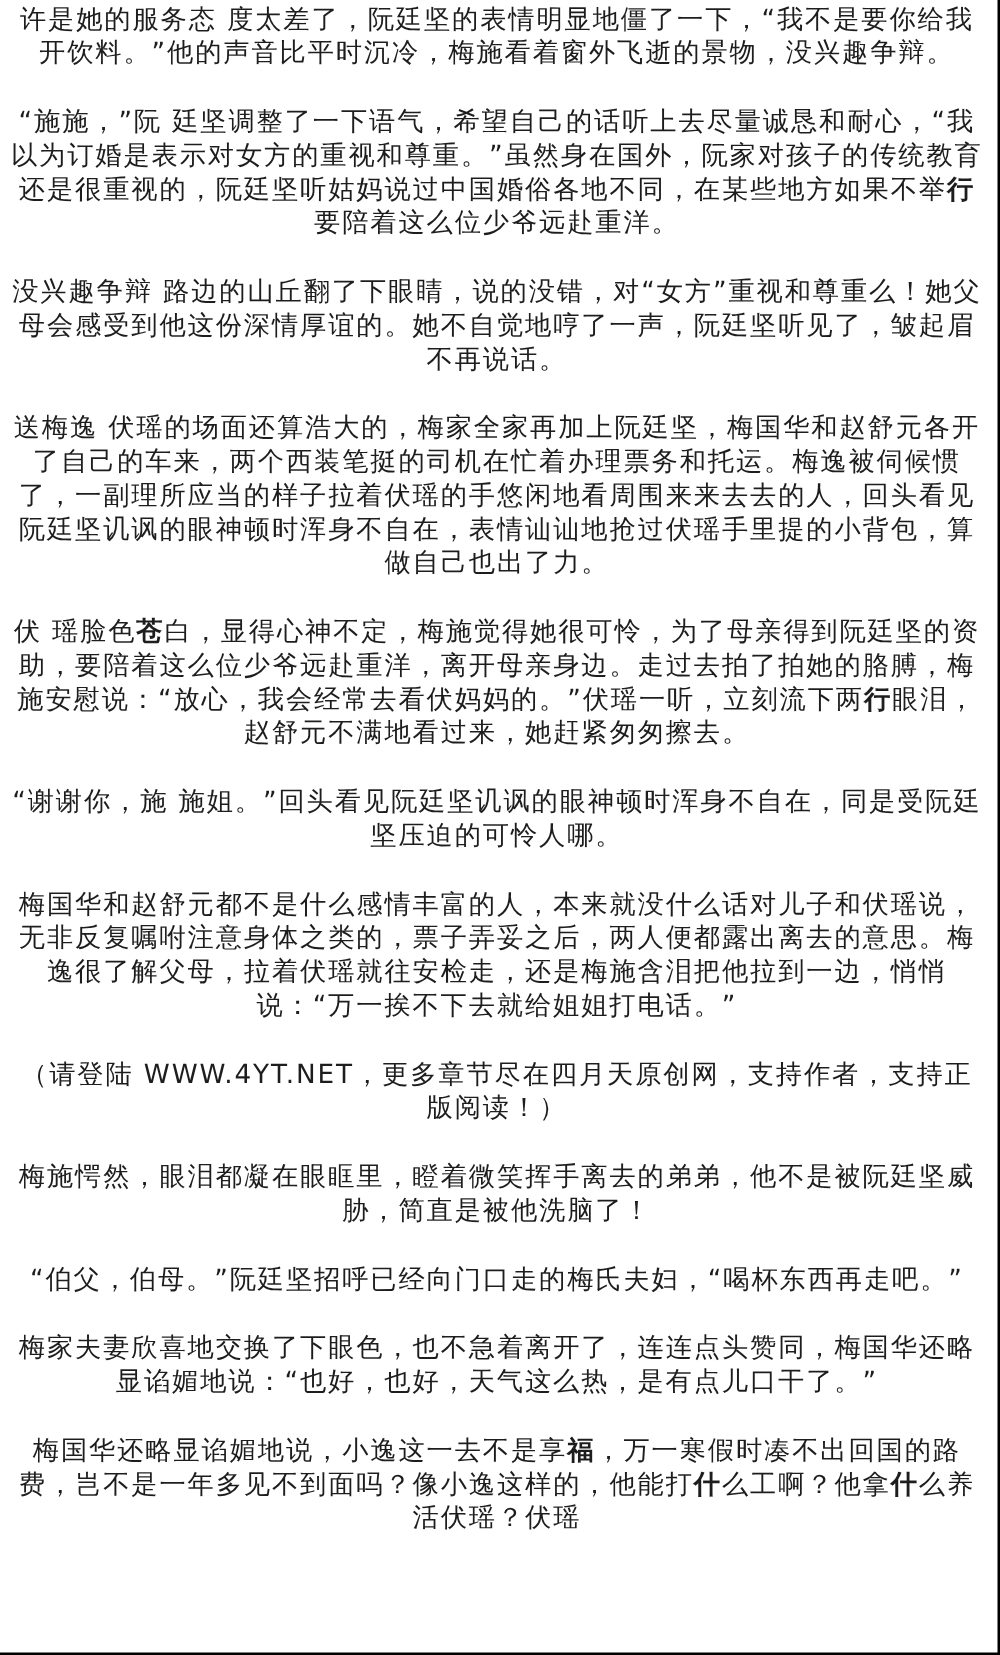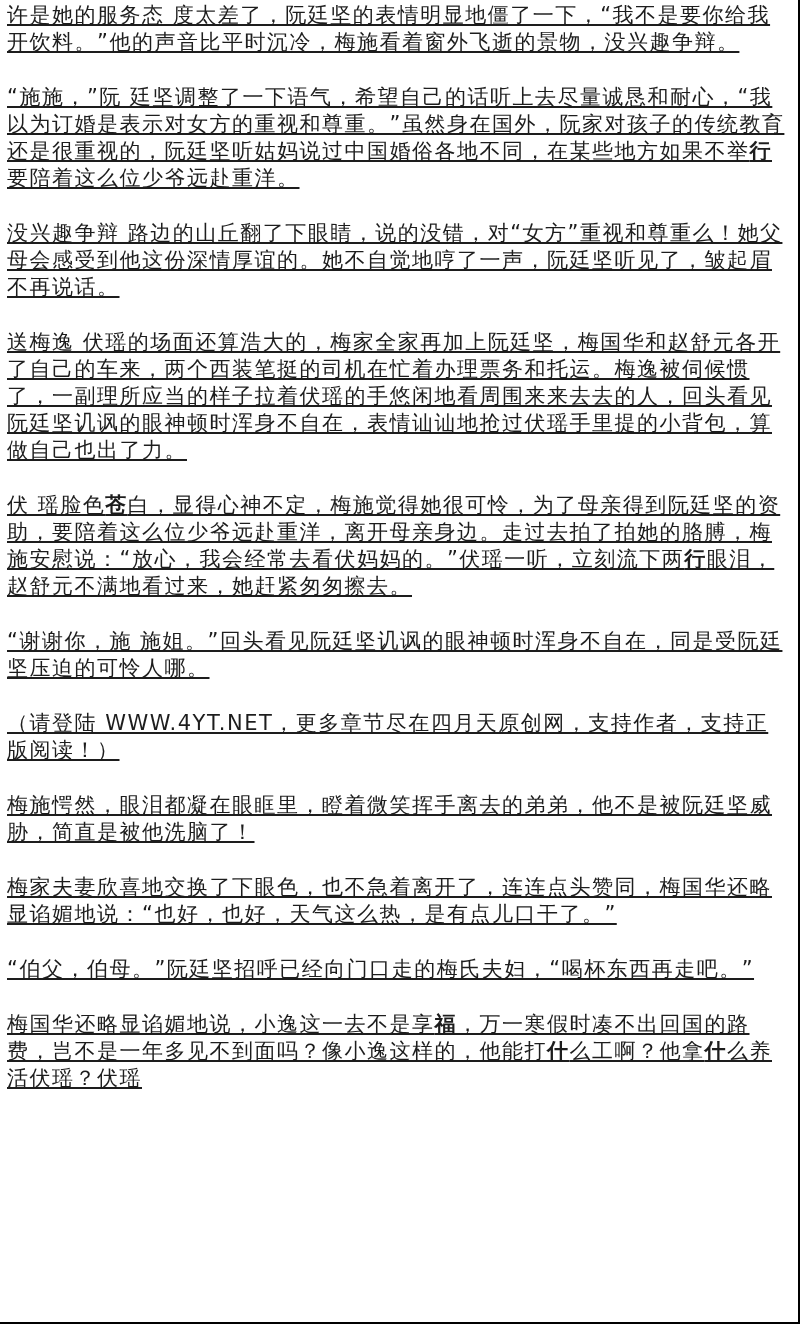--- a/index.html
+++ b/index.html
@@ -17,22 +17,21 @@
     border-bottom: 2px solid #000000;
     overflow: hidden;
     padding: 2px 10px 0 7px;
   }
   .novel-text {
     font-family: "DejaVu Sans", sans-serif;
     color: #1d1d1d;
     font-size: 21px;
     line-height: 27px;
     letter-spacing: 1.5px;
-    text-align: left;
-    text-decoration: underline;
+    text-align: center;
   }
   .novel-text p.para {
     margin: 0 0 28px 0;
     word-break: break-all;
   }
   
   .fallback {
     font-weight: 700;
   }
 </style>
@@ -40,19 +39,20 @@
 <body>
 
 <div class="page">
   <div class="novel-text">
       <p class="para"><span>许是她的服务态 度太差了，阮廷坚的表情明显地僵了一下，“我不是要你给我开饮料。”他的声音比平时沉冷，梅施看着窗外飞逝的景物，没兴趣争辩。</span></p>
       <p class="para"><span>“施施，”阮 廷坚调整了一下语气，希望自己的话听上去尽量诚恳和耐心，“我以为订婚是表示对女方的重视和尊重。”虽然身在国外，阮家对孩子的传统教育还是很重视的，阮廷坚听姑妈说过中国婚俗各地不同，在某些地方如果不举</span><span class="fallback">行</span><span>要陪着这么位少爷远赴重洋。</span></p>
       <p class="para"><span>没兴趣争辩 路边的山丘翻了下眼睛，说的没错，对“女方”重视和尊重么！她父母会感受到他这份深情厚谊的。她不自觉地哼了一声，阮廷坚听见了，皱起眉不再说话。</span></p>
       <p class="para"><span>送梅逸 伏瑶的场面还算浩大的，梅家全家再加上阮廷坚，梅国华和赵舒元各开了自己的车来，两个西装笔挺的司机在忙着办理票务和托运。梅逸被伺候惯了，一副理所应当的样子拉着伏瑶的手悠闲地看周围来来去去的人，回头看见阮廷坚讥讽的眼神顿时浑身不自在，表情讪讪地抢过伏瑶手里提的小背包，算做自己也出了力。</span></p>
       <p class="para"><span>伏 瑶脸色</span><span class="fallback">苍</span><span>白，显得心神不定，梅施觉得她很可怜，为了母亲得到阮廷坚的资助，要陪着这么位少爷远赴重洋，离开母亲身边。走过去拍了拍她的胳膊，梅施安慰说：“放心，我会经常去看伏妈妈的。”伏瑶一听，立刻流下两</span><span class="fallback">行</span><span>眼泪，赵舒元不满地看过来，她赶紧匆匆擦去。</span></p>
       <p class="para"><span>“谢谢你，施 施姐。”回头看见阮廷坚讥讽的眼神顿时浑身不自在，同是受阮廷坚压迫的可怜人哪。</span></p>
+      <p class="para"><span>梅国华和赵舒元都不是什么感情丰富的人，本来就没什么话对儿子和伏瑶说，无非反复嘱咐注意身体之类的，票子弄妥之后，两人便都露出离去的意思。梅逸很了解父母，拉着伏瑶就往安检走，还是梅施含泪把他拉到一边，悄悄说：“万一挨不下去就给姐姐打电话。”</span></p>
       <p class="para"><span>（请登陆 WWW.4YT.NET，更多章节尽在四月天原创网，支持作者，支持正版阅读！）</span></p>
       <p class="para"><span>梅施愕然，眼泪都凝在眼眶里，瞪着微笑挥手离去的弟弟，他不是被阮廷坚威胁，简直是被他洗脑了！</span></p>
+      <p class="para"><span>“伯父，伯母。”阮廷坚招呼已经向门口走的梅氏夫妇，“喝杯东西再走吧。”</span></p>
       <p class="para"><span>梅家夫妻欣喜地交换了下眼色，也不急着离开了，连连点头赞同，梅国华还略显谄媚地说：“也好，也好，天气这么热，是有点儿口干了。”</span></p>
-      <p class="para"><span>“伯父，伯母。”阮廷坚招呼已经向门口走的梅氏夫妇，“喝杯东西再走吧。”</span></p>
       <p class="para"><span>梅国华还略显谄媚地说，小逸这一去不是享</span><span class="fallback">福</span><span>，万一寒假时凑不出回国的路费，岂不是一年多见不到面吗？像小逸这样的，他能打</span><span class="fallback">什</span><span>么工啊？他拿</span><span class="fallback">什</span><span>么养活伏瑶？伏瑶</span></p>
     </div>
 </div>
 
 </body></html>

